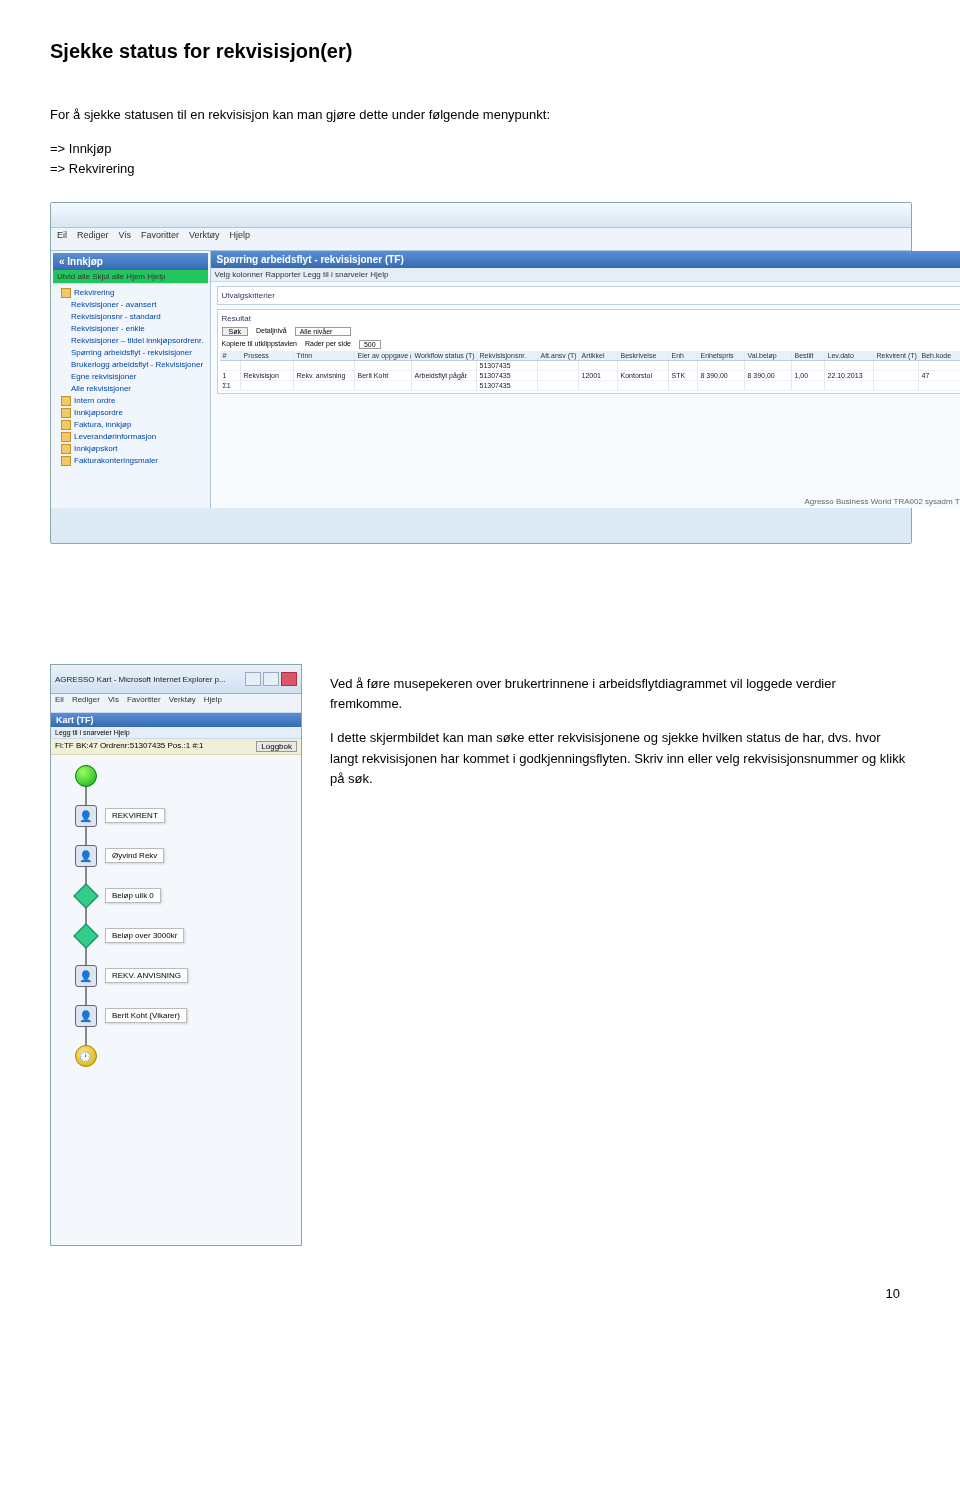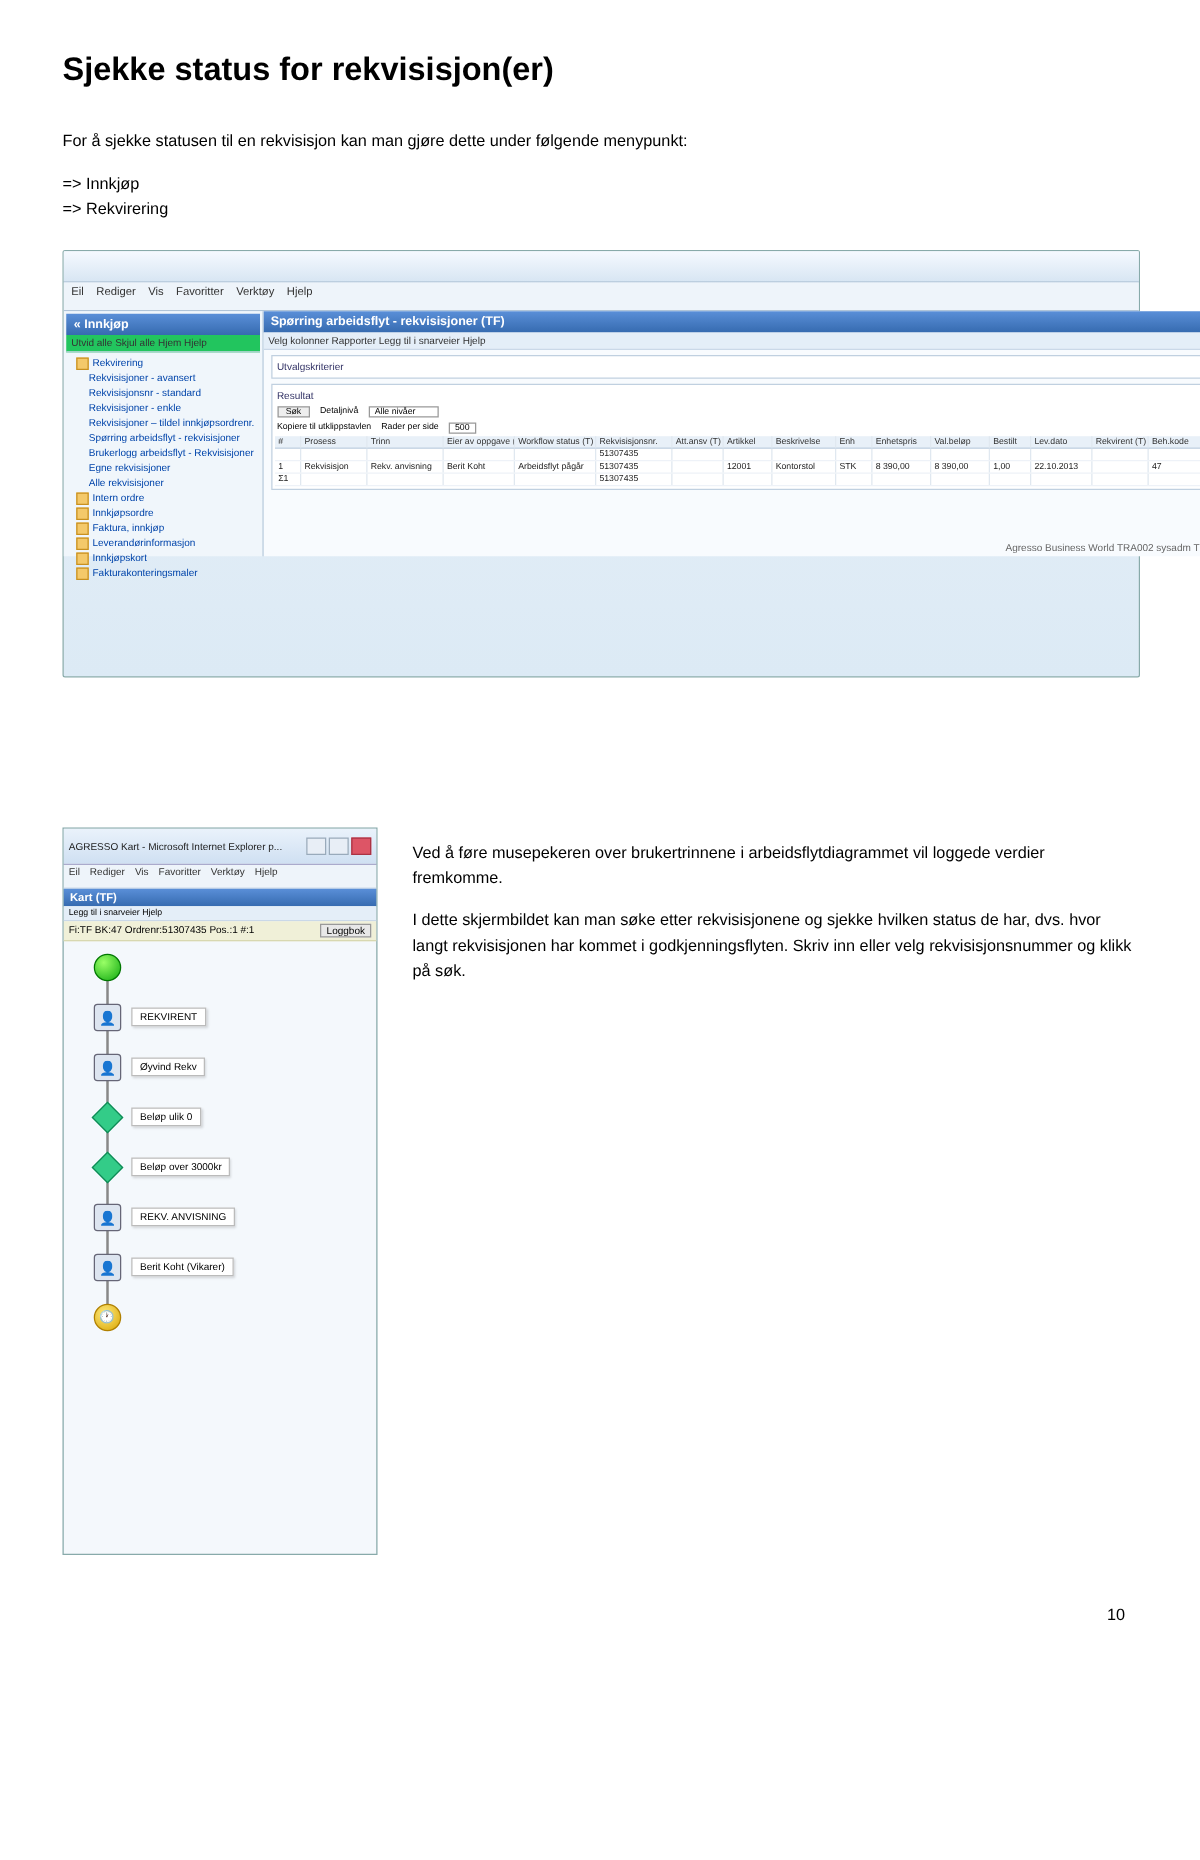--- a/index.html
+++ b/index.html
@@ -7,23 +7,23 @@
     padding: 40px 50px;
     font-family: Verdana, Geneva, sans-serif;
     font-size: 13px;
     color: #000;
     background: #fff;
     width: 960px;
     box-sizing: border-box;
   }
   h1 {
     font-family: Verdana, Geneva, sans-serif;
-    font-size: 26px;
+    font-size: 20px;
     font-weight: bold;
-    margin: 0 0 32px 0;
+    margin: 0 0 42px 0;
   }
   .intro-text {
     font-size: 13px;
     margin-bottom: 14px;
     line-height: 1.5;
   }
   .menu-path {
     font-size: 13px;
     line-height: 1.6;
     margin-bottom: 22px;
@@ -47,21 +47,21 @@
     background: #eef4fa;
     font-size: 9px;
     color: #333;
     padding: 2px 6px;
     border-bottom: 1px solid #b0c4d8;
     display: flex;
     gap: 10px;
   }
   .ss1-body {
     display: flex;
-    height: 196px;
+    height: 257px;
   }
   .ss1-left {
     width: 200px;
     background: #f0f6fb;
     border-right: 1px solid #b0c4d8;
     font-size: 8px;
     color: #224;
     padding: 2px;
   }
   .ss1-left-title {

